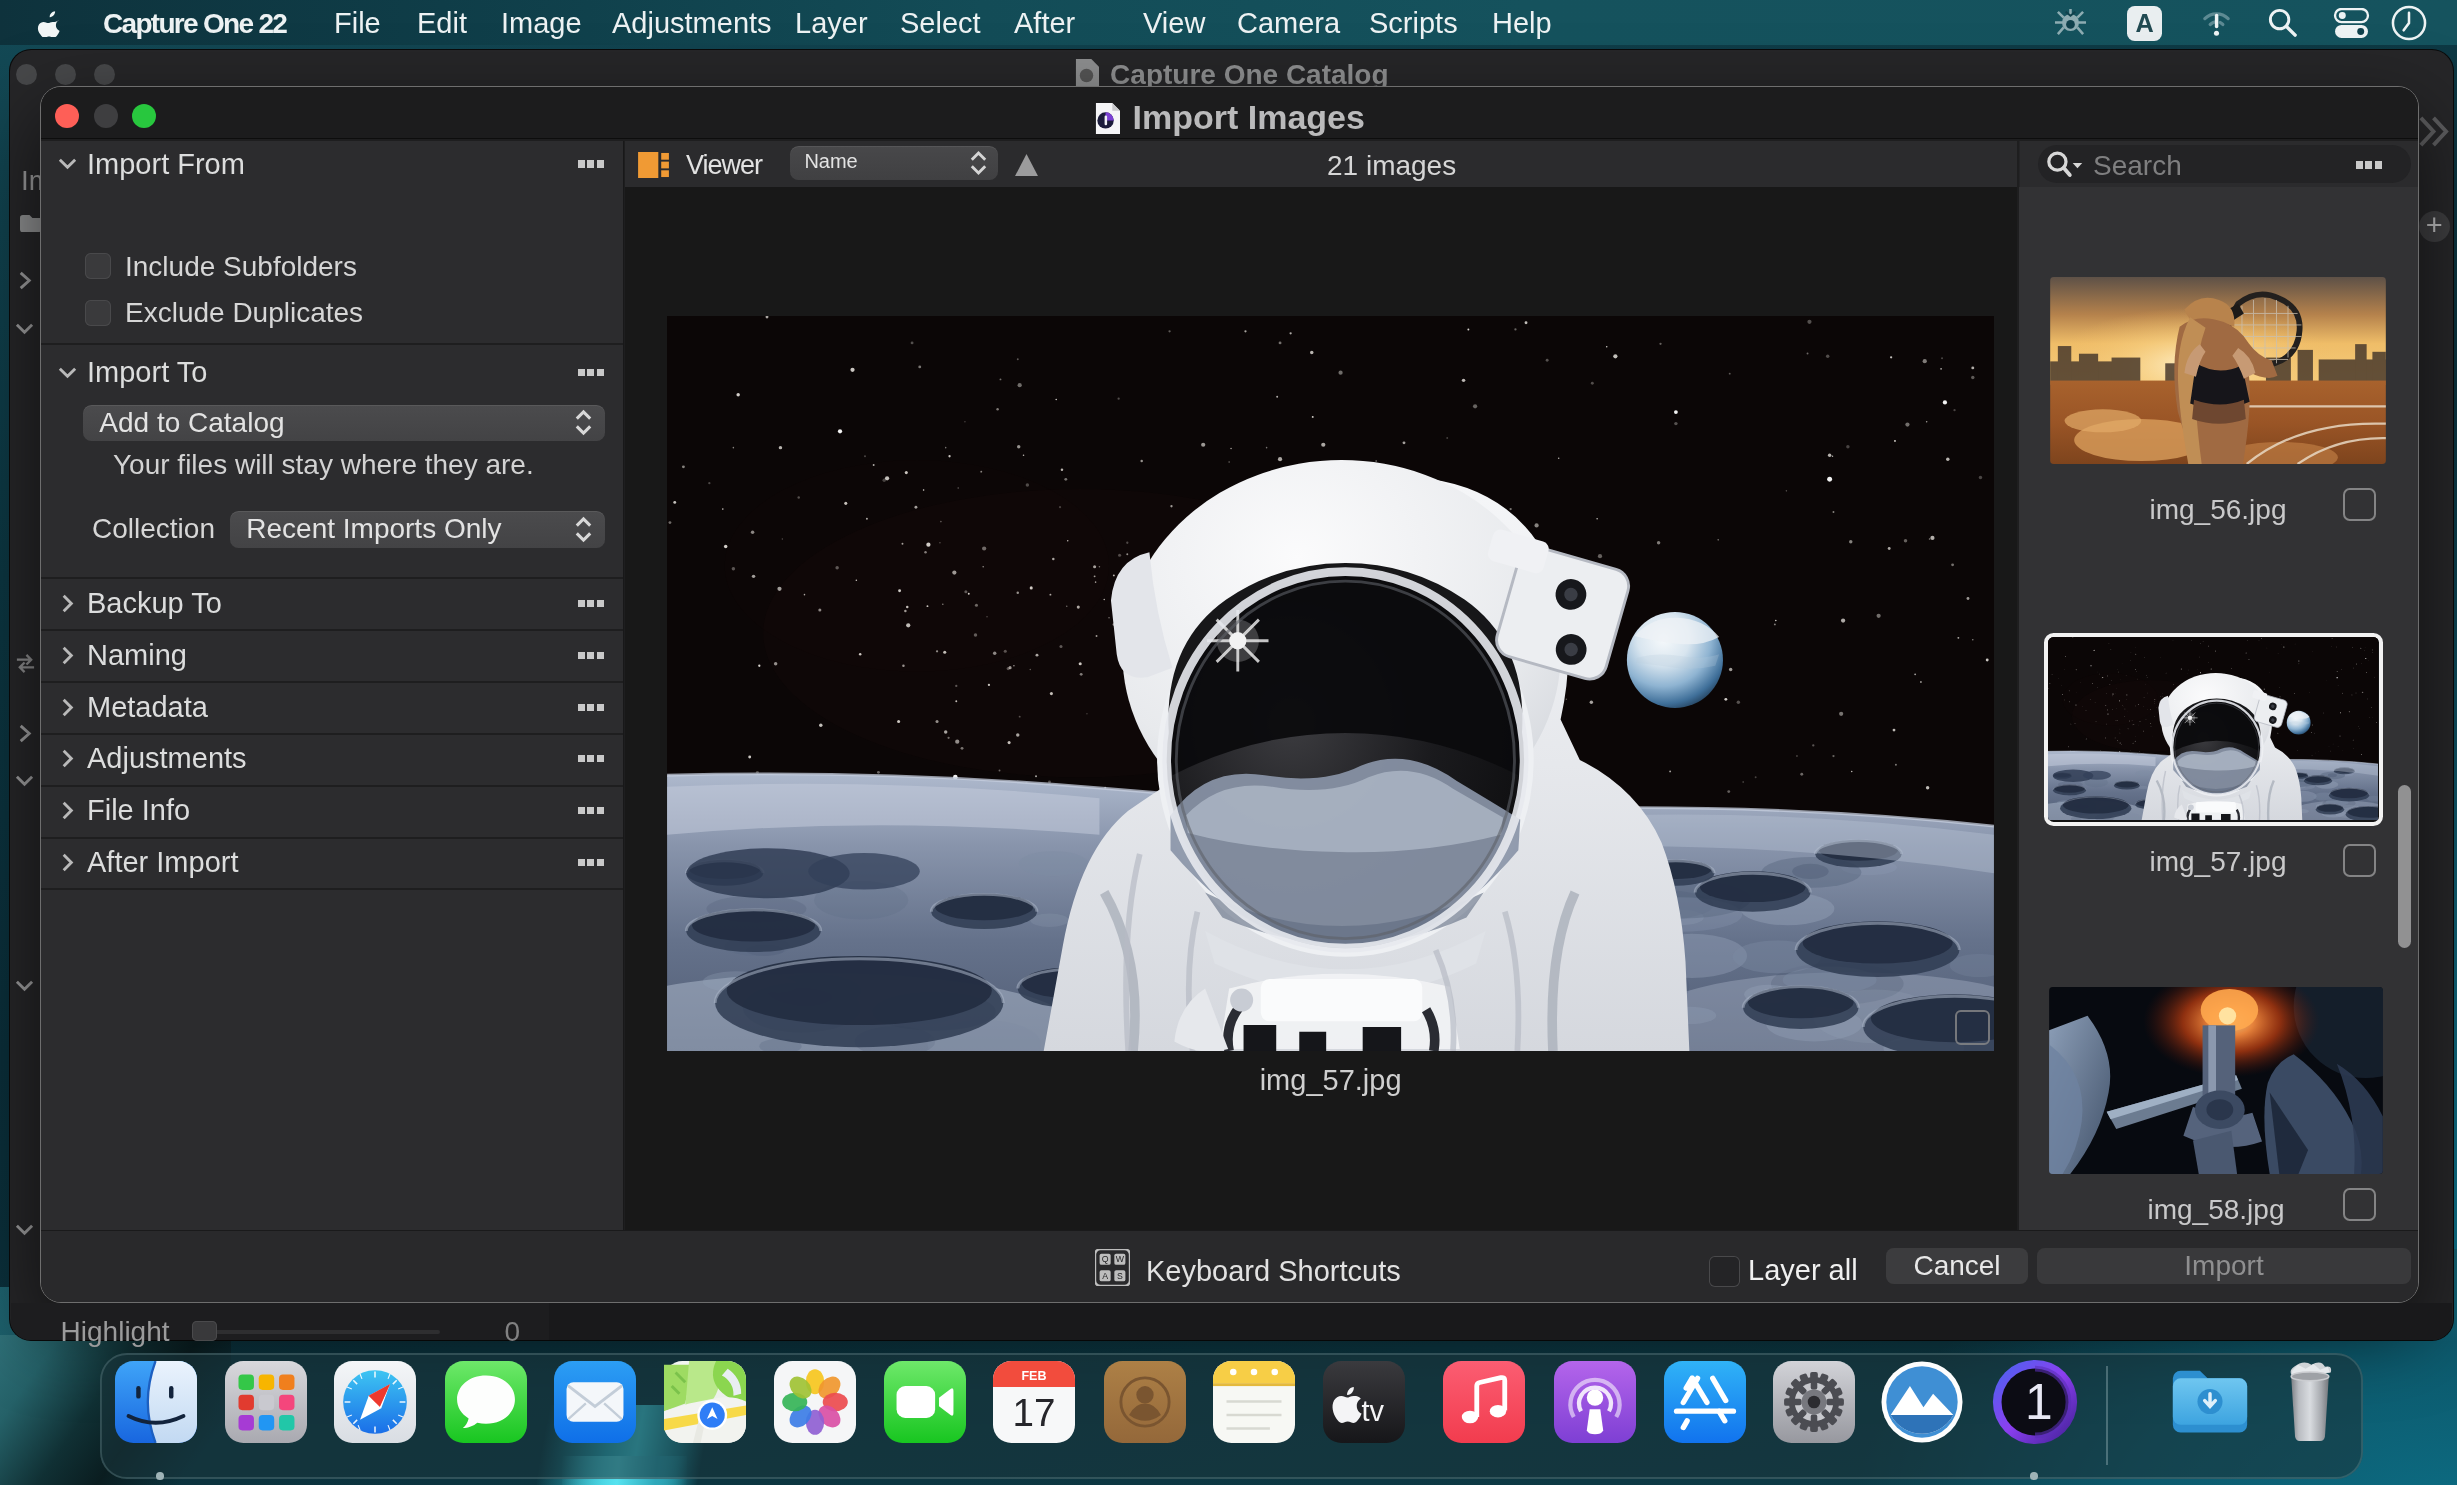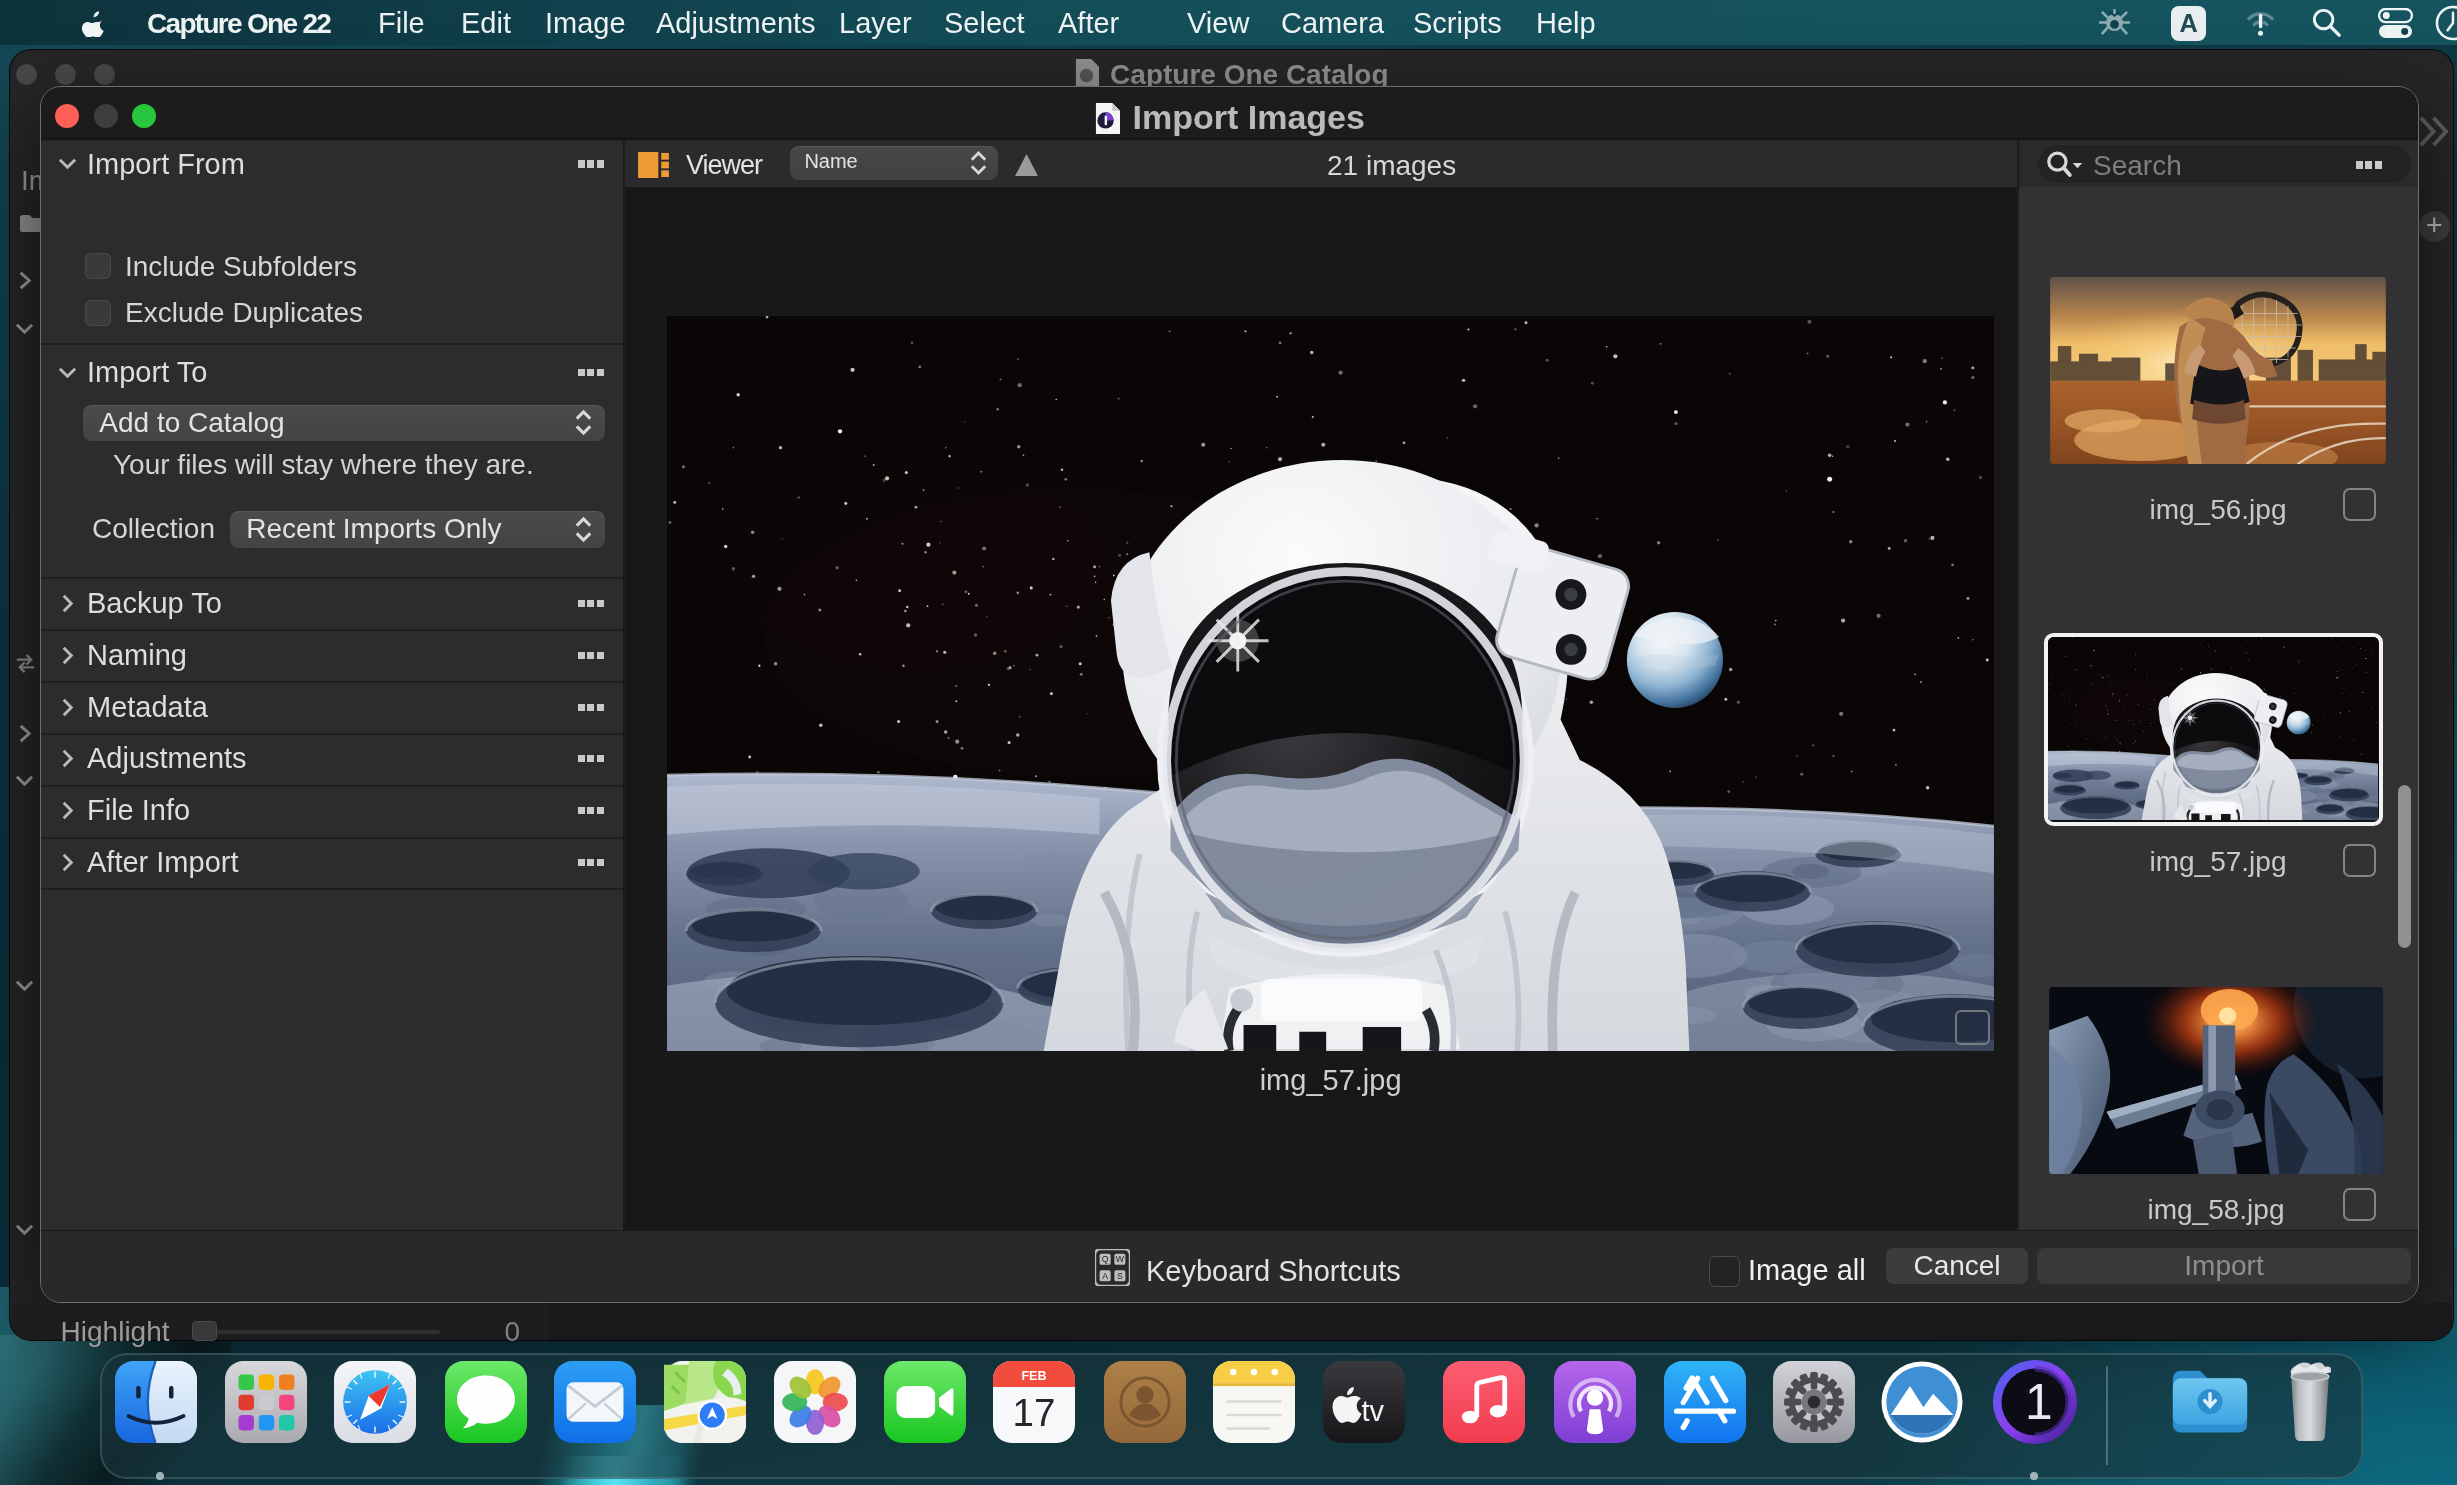--- a/index.html
+++ b/index.html
@@ -11,21 +11,21 @@
   #streak1 { left:0; top:1287px; width:192px; height:198px;
     background:linear-gradient(110deg,#1e626e 0%,#174f5a 40%,rgba(23,79,90,0) 72%); }
   #streak2 { left:526px; top:1405px; width:183px; height:81px;
     background:linear-gradient(100deg,rgba(20,80,90,0) 12%,#2aafc0 45%,#43d6e4 60%,#1b7a88 82%,rgba(23,112,126,0) 94%); }
   #streak3 { left:2438px; top:1105px; width:19px; height:380px;
     background:linear-gradient(180deg,rgba(17,66,77,0),#1c7d8c 60%,#25a5b5 100%); }
   
   #menubar { left:0; top:0; width:2457px; height:45px;
     background:linear-gradient(90deg,#0e323c 0%,#0f3d48 18%,#134c57 40%,#15525d 62%,#15535e 100%);
     color:#edf2f3; font-size:29px; }
-  #menubar span { position:absolute; top:6.7px;margin-left:44px; }
+  #menubar span { position:absolute; top:6.7px; }
   
   #bgwin { left:9.6px; top:50px; width:2443px; height:1290px; background:#262628; border-radius:21px;
     box-shadow:0 0 0 1px #0a0a0a; }
   #bgwin .tl { position:absolute; width:21px; height:21px; border-radius:50%; background:#47484a; top:14.4px; }
   #bgtitle { position:absolute; top:8.6px; left:0; width:100%; text-align:center; color:#8e8f90; font-weight:bold; font-size:28px; }
   #bgtitle svg { vertical-align:-4.8px; margin-right:11.5px; }
   
   #dialog { left:40px; top:86px; width:2379px; height:1217px; background:#1e1e1f;
     border-radius:21px; border:1px solid #6e6e6e; box-shadow:0 29px 77px rgba(0,0,0,.6); overflow:hidden; }
   #dtitle { position:absolute; left:0; top:0; width:100%; height:52px; background:#1c1c1d; border-bottom:1.9px solid #0d0d0d;}
@@ -952,21 +952,21 @@
       <rect x="21" y="5" width="12" height="12" rx="2" fill="#bdbdbd"></rect>
       <rect x="5" y="23" width="12" height="12" rx="2" fill="#bdbdbd"></rect>
       <rect x="21" y="23" width="12" height="12" rx="2" fill="#bdbdbd"></rect>
       <text x="11" y="14.5" font-size="9.5" fill="#232325" text-anchor="middle" font-family="Liberation Sans">Q</text>
       <text x="27" y="14.5" font-size="9.5" fill="#232325" text-anchor="middle" font-family="Liberation Sans">W</text>
       <text x="11" y="32.5" font-size="9.5" fill="#232325" text-anchor="middle" font-family="Liberation Sans">A</text>
       <text x="27" y="32.5" font-size="9.5" fill="#232325" text-anchor="middle" font-family="Liberation Sans">S</text>
     </svg>
     <span style="position:absolute;left:1105px;top:24px;">Keyboard Shortcuts</span>
     <div class="cb" style="left:1668px;top:25px;width:31px;height:31px;background:#242426;"></div>
-    <span style="position:absolute;left:1707px;top:23px;color:#f0f0f0;">Image all</span>
+    <span style="position:absolute;left:1707px;top:23px;color:#f0f0f0;">Layer all</span>
     <div class="btn" style="left:1845px;top:17.3px;width:142px;color:#e8e8e8;">Cancel</div>
     <div class="btn" style="left:1996px;top:17.3px;width:374px;color:#8f8f90;background:#39393b;">Import</div>
   </div>
   <div id="dtitle">
     <div class="tl t-red"></div>
       <div class="tl t-gray"></div>
       <div class="tl t-green"></div>
     <div class="title"><svg width="26" height="31" viewBox="0 0 27 32">
           <path d="M2 0 h17 l8 8 v24 h-25 z" fill="#f5f5f7"></path>
           <path d="M19 0 l8 8 h-8 z" fill="#c9c9cc"></path>

